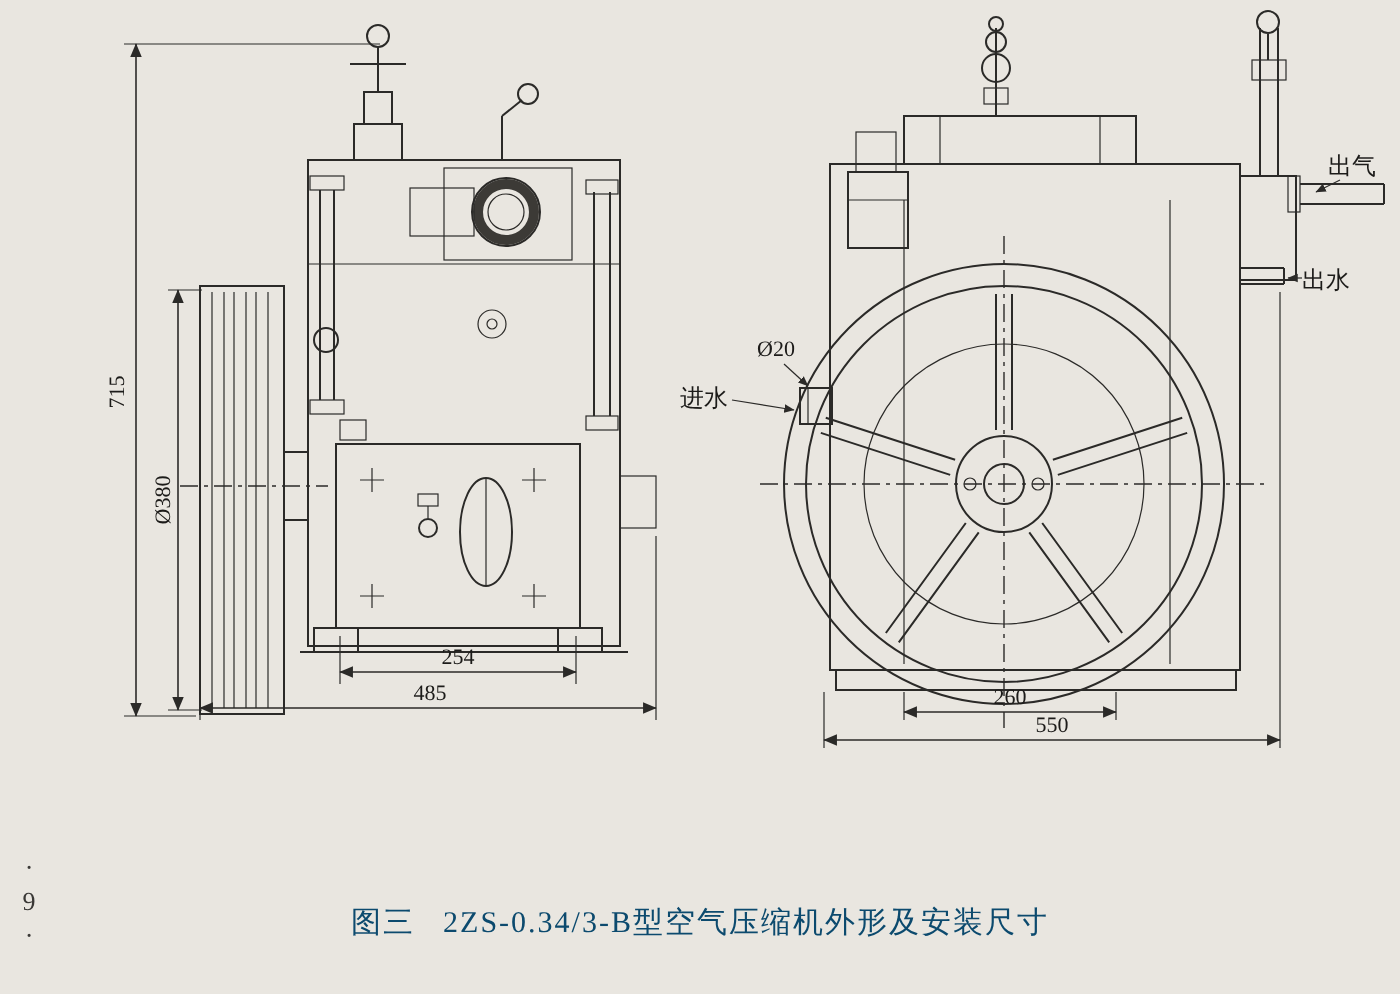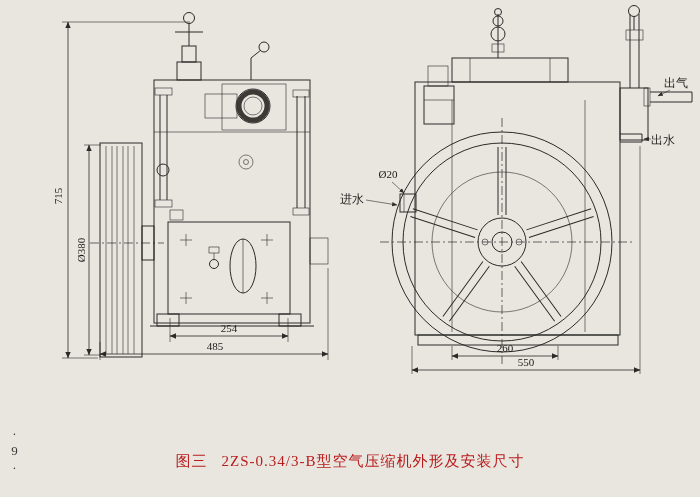--- a/index.html
+++ b/index.html
@@ -12,21 +12,21 @@
   .ln{stroke:#2b2a28;stroke-width:1;fill:none;stroke-linecap:butt;stroke-linejoin:miter;}
   .thin{stroke-width:0.6;}
   .dim{stroke-width:0.8;}
   .dash{stroke-dasharray:9 3 2 3;stroke-width:0.7;}
   .ring{stroke:#3c3a36;stroke-width:5;fill:none;}
   text{font-family:"Liberation Serif", serif;fill:#1c1b19;}
   .dimtxt{font-size:11px;}
   .cjk{font-size:12px;}
   .caption{
     position:absolute;top:452px;left:0;right:0;text-align:center;
-    font-size:15px;color:#b91c1c;letter-spacing:1px;
+    font-size:15px;color:#0c4a6e;letter-spacing:1px;
   }
   .caption .fig-label{margin-right:14px;}
   .pagenum{
     position:absolute;left:6px;top:426px;
     writing-mode:vertical-rl;text-orientation:upright;
     font-size:13px;color:#3a3836;letter-spacing:2px;
   }
 </style>
 </head>
 <body>

